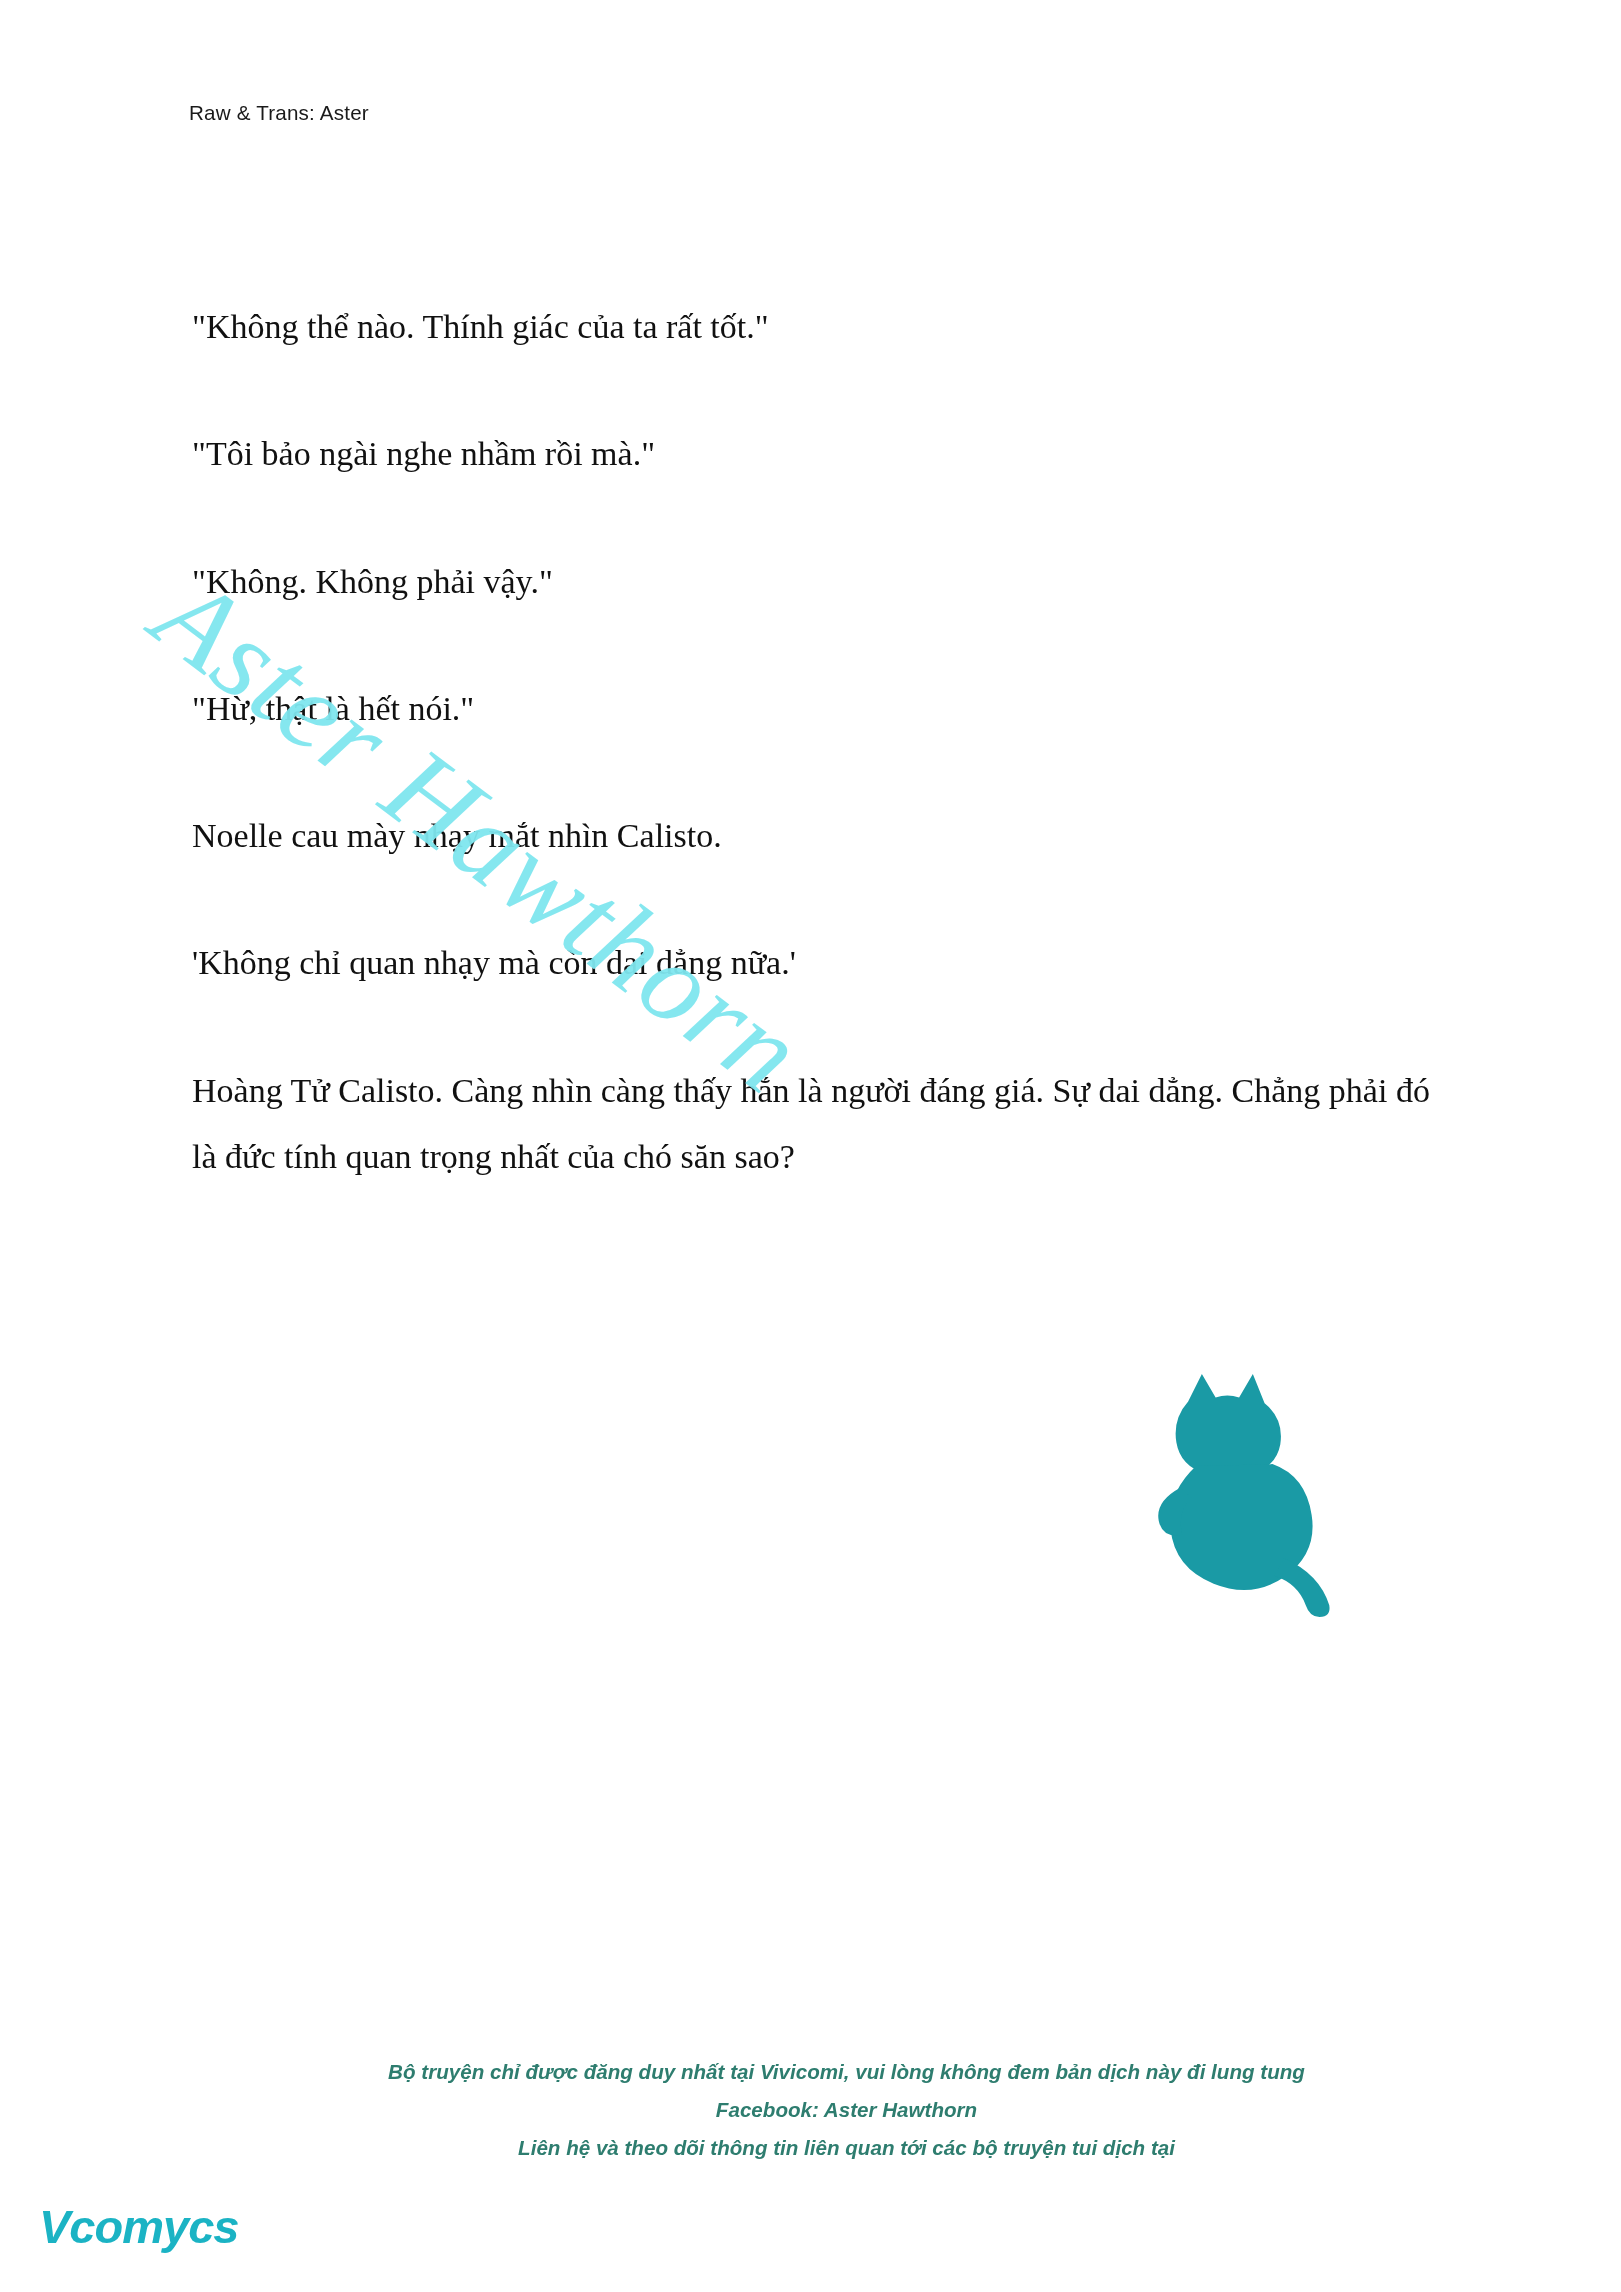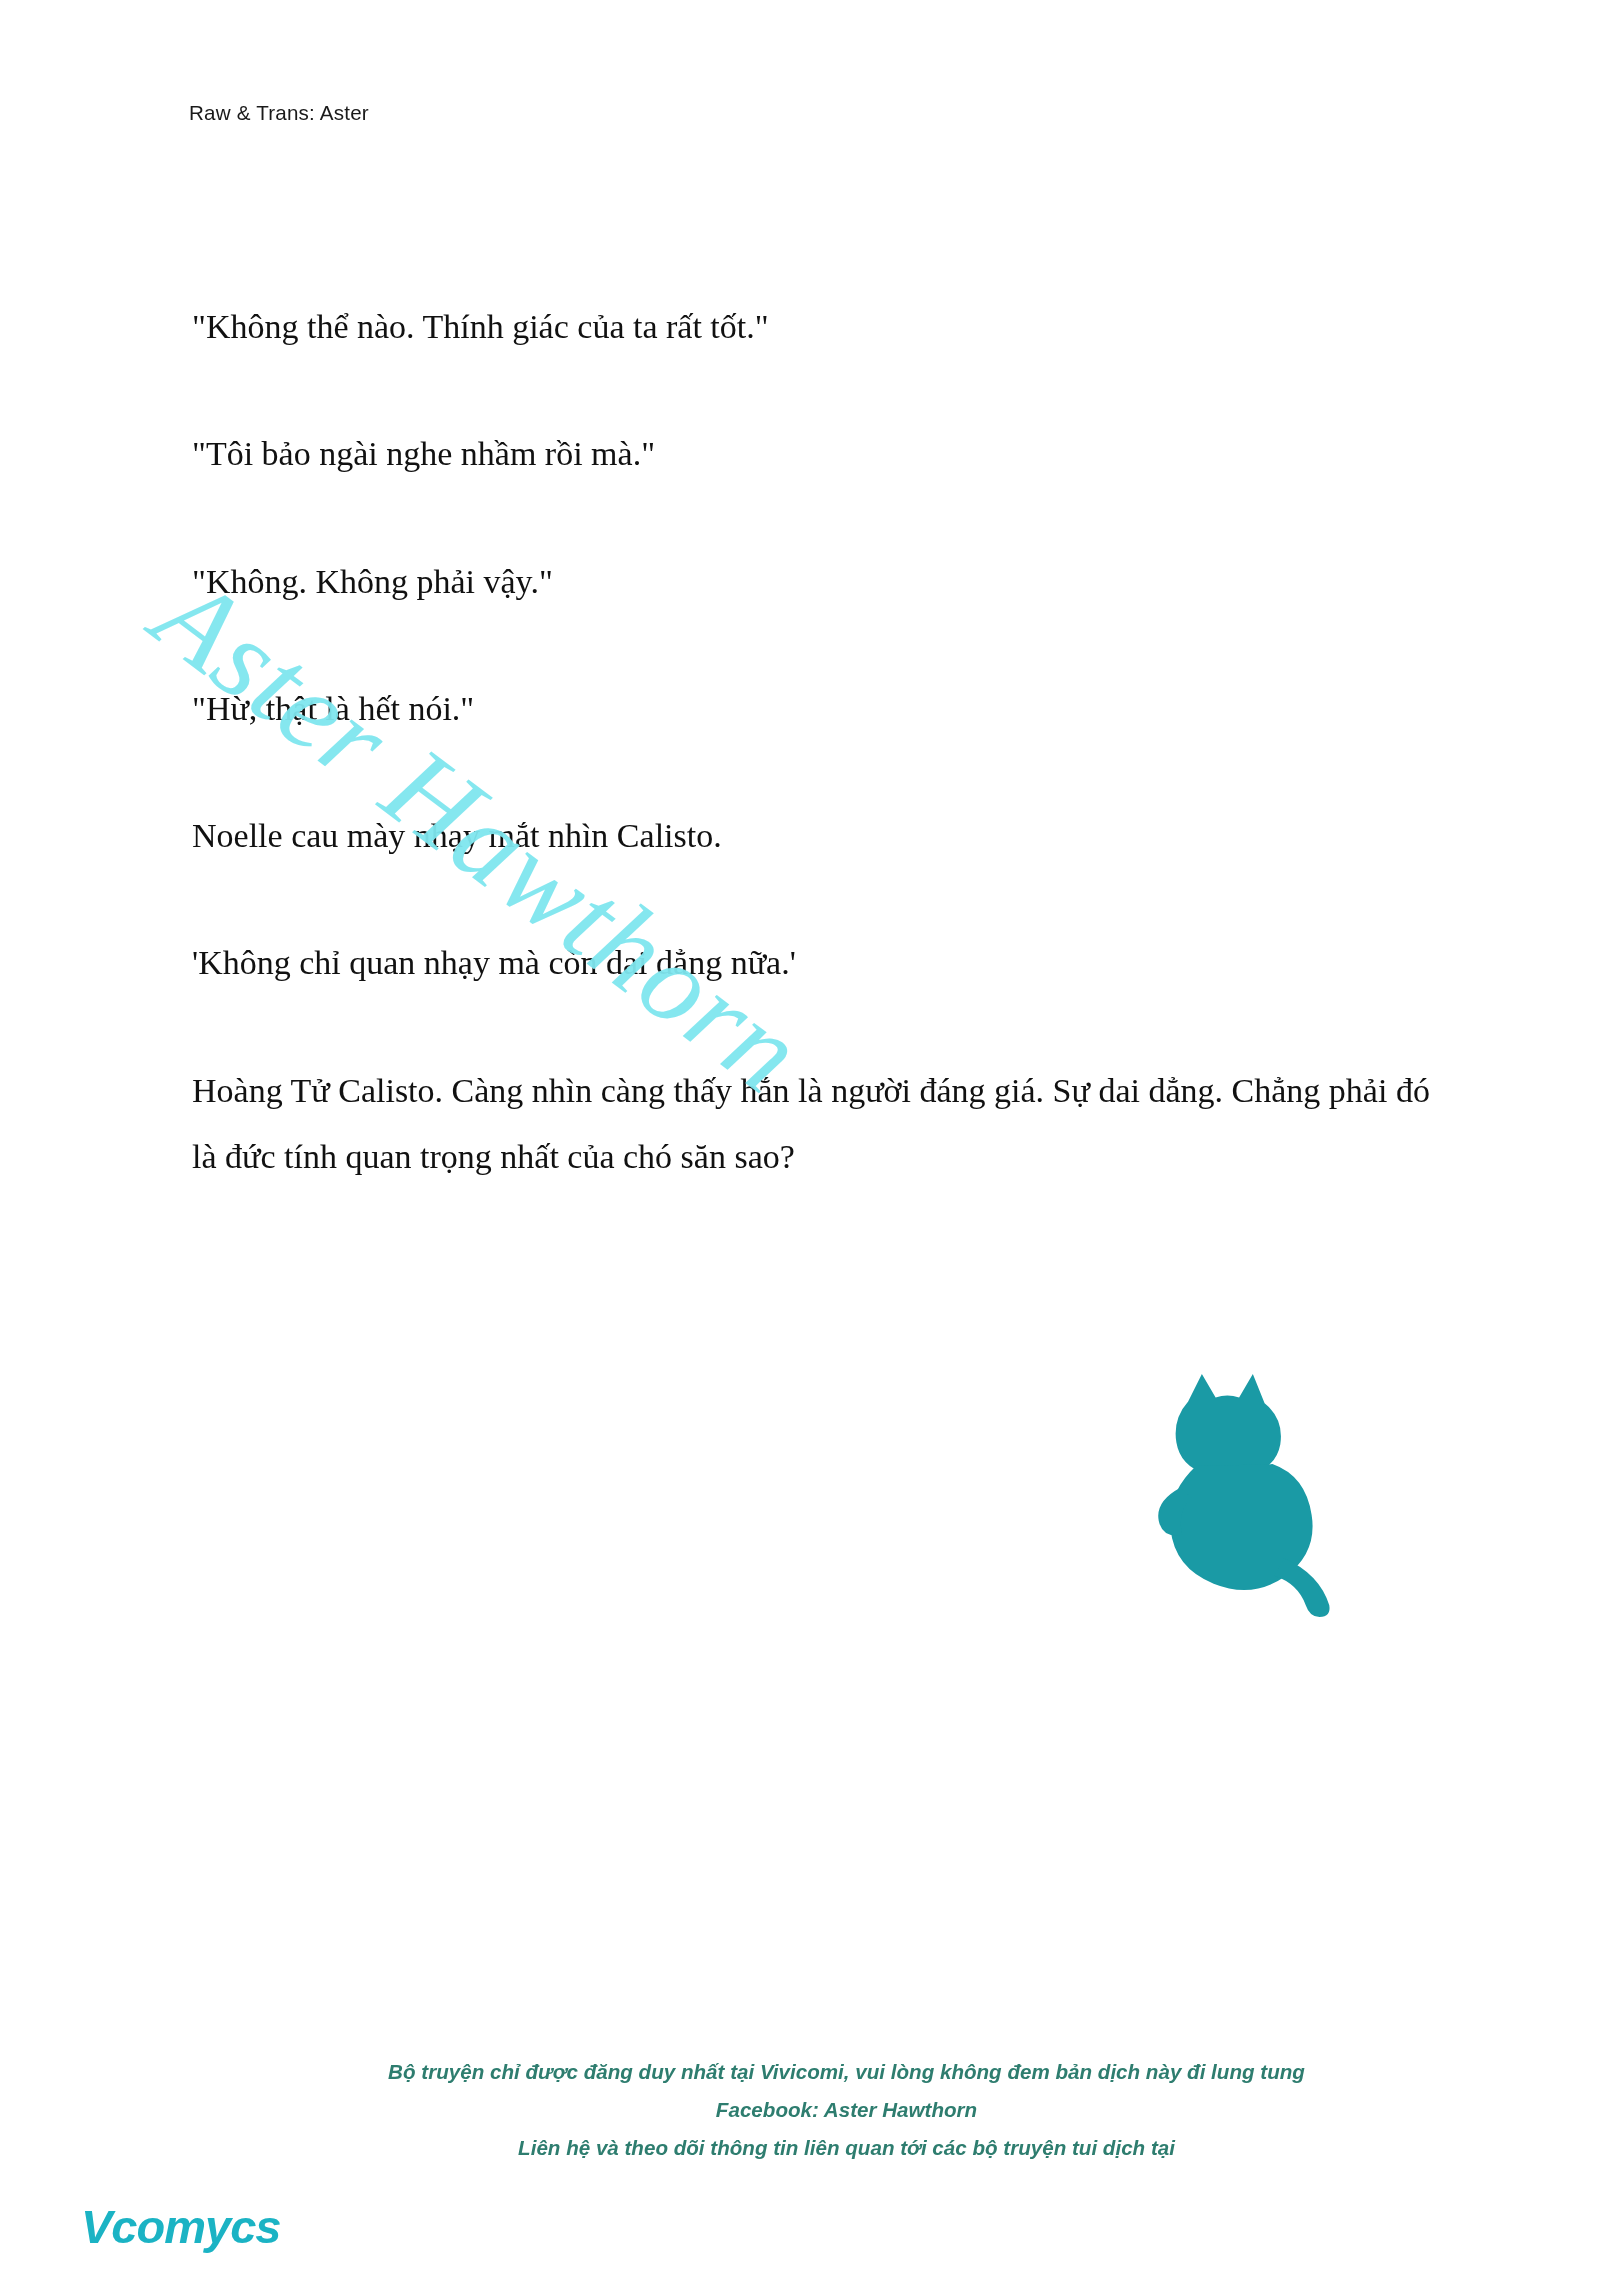--- a/index.html
+++ b/index.html
@@ -90,21 +90,20 @@
     height: 71px;
   }
   .logo-text {
     font-family: "Liberation Sans", sans-serif;
     font-size: 47px;
     font-weight: bold;
     font-style: italic;
     color: #1bb3c4;
     letter-spacing: -1px;
     line-height: 71px;
-    margin-left: 42px;
   }
 </style>
 </head>
 <body>
 
 <div class="page">
 
   <div class="header-note">Raw &amp; Trans: Aster</div>
 
   <div class="body-text">

